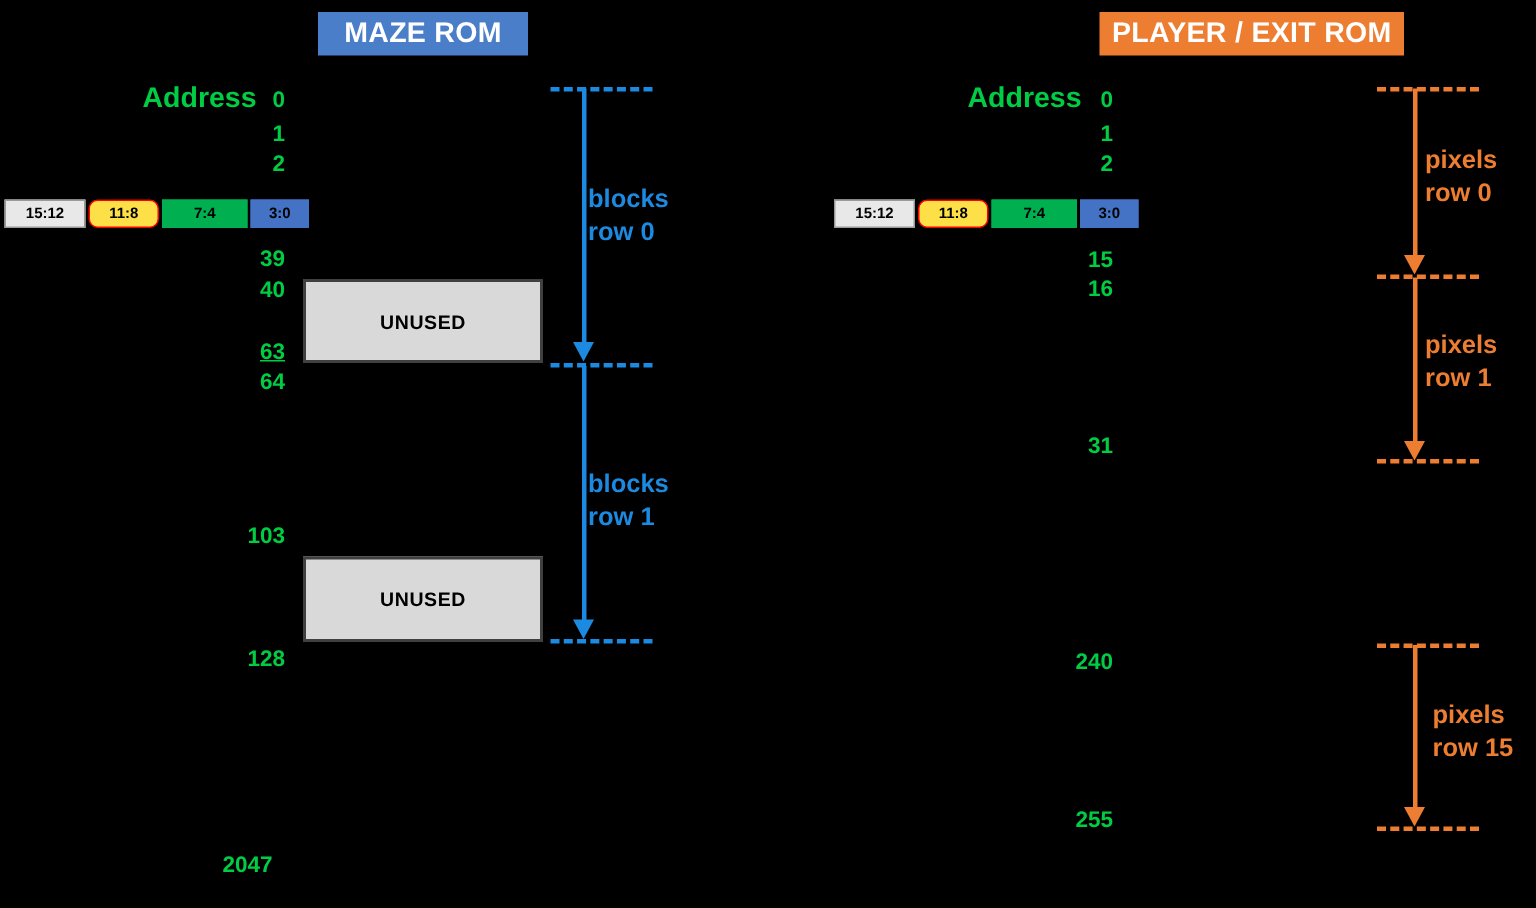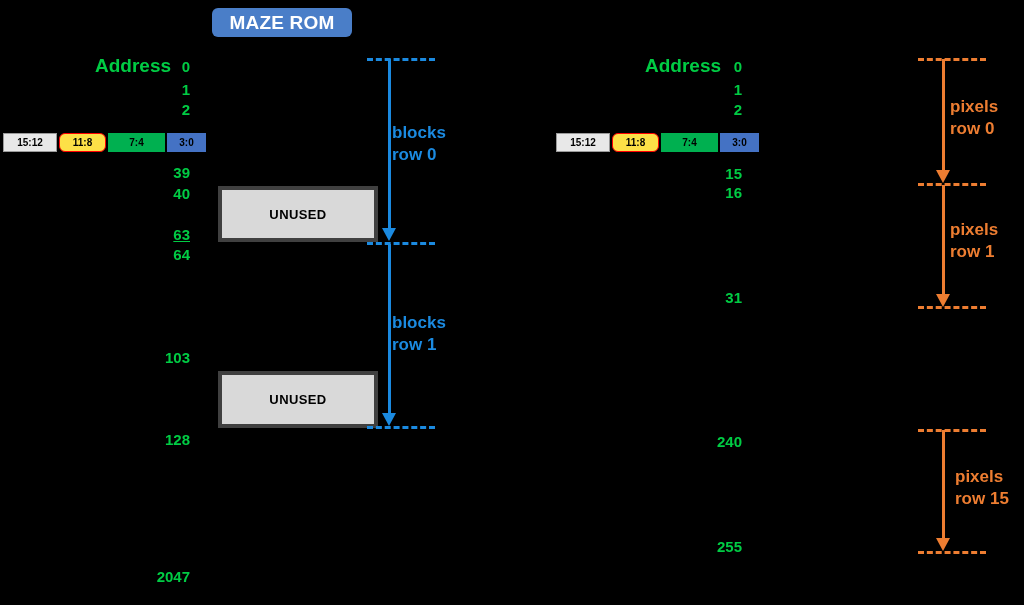--- a/index.html
+++ b/index.html
@@ -26,21 +26,20 @@
     align-items: center;
     justify-content: center;
     font-size: 19px;
     font-weight: bold;
     color: #ffffff;
     letter-spacing: 0.2px;
     white-space: nowrap;
     padding: 0 12px;
     height: 29px;
     box-sizing: border-box;
-    border-radius: 6px;
   }
   .rom-badge.maze {
     left: 212px;
     top: 8px;
     width: 140px;
     background: #4a7ec8;
   }
   .rom-badge.player {
     left: 733px;
     top: 8px;
@@ -84,30 +83,29 @@
   }
   .bitcell.b1512 { width: 54px; background: #e8e8e8; color: #000000; border-color: #9a9a9a; }
   .bitcell.b118  { width: 47px; background: #fde047; color: #000000; border-color: #ff0000; border-radius: 6px; }
   .bitcell.b74   { width: 57px; background: #00b050; color: #000000; border-color: #00b050; }
   .bitcell.b30   { width: 39px; background: #4472c4; color: #000000; border-color: #4472c4; margin-right:8px; }
 
   
   .unused-box {
     position: absolute;
     background: #d9d9d9;
-    border: 4px solid #404040;
+    border: 2px solid #404040;
     display: flex;
     align-items: center;
     justify-content: center;
     font-size: 13px;
     font-weight: bold;
     color: #000000;
     letter-spacing: 0.4px;
     box-sizing: border-box;
-    margin-left: 16px;
   }
 
   
   .dash-line {
     position: absolute;
     height: 0;
     border-top-width: 3px;
     border-top-style: dashed;
   }
   .dash-line.blue  { border-top-color: #1b8ae0; }
@@ -151,21 +149,21 @@
 
   <div class="addr-num" style="left:150px; top:58px; width:40px;">0</div>
   <div class="addr-num" style="left:150px; top:81px; width:40px;">1</div>
   <div class="addr-num" style="left:150px; top:101px; width:40px;">2</div>
   <div class="addr-num" style="left:150px; top:164px; width:40px;">39</div>
   <div class="addr-num" style="left:150px; top:185px; width:40px;">40</div>
   <div class="addr-num" style="left:150px; top:226px; width:40px;text-decoration:underline;">63</div>
   <div class="addr-num" style="left:150px; top:246px; width:40px;">64</div>
   <div class="addr-num" style="left:145px; top:349px; width:45px;">103</div>
   <div class="addr-num" style="left:145px; top:431px; width:45px;">128</div>
-  <div class="addr-num" style="left:140px; top:568px; width:50px;">2047</div>
+  <div class="addr-num" style="left:140px; top:568px; width:50px;text-align:center;">2047</div>
 
   <div class="bitfield" style="left:3px; top:133px;">
     <div class="bitcell b1512">15:12</div>
     <div class="bitcell b118">11:8</div>
     <div class="bitcell b74">7:4</div>
     <div class="bitcell b30">3:0</div>
   </div>
 
   <div class="unused-box" style="left:202px; top:186px; width:160px; height:56px;">UNUSED</div>
   <div class="unused-box" style="left:202px; top:371px; width:160px; height:57px;">UNUSED</div>
@@ -180,20 +178,21 @@
   </div>
 
   <div class="arrow-stem blue" style="left:388px; top:244px; height:172px;"></div>
   <div class="arrow-head blue" style="left:382px; top:413px;"></div>
   <div class="dash-line blue" style="left:367px; top:426px; width:68px;"></div>
   <div class="arrow-label blue" style="left:392px; top:312px;">
     <div>blocks</div>
     <div>row 1</div>
   </div>
 
+  <div class="rom-badge player">PLAYER / EXIT ROM</div>
 
   <div class="addr-word" style="left:645px; top:55px;">Address</div>
 
   <div class="addr-num" style="left:702px; top:58px; width:40px;">0</div>
   <div class="addr-num" style="left:702px; top:81px; width:40px;">1</div>
   <div class="addr-num" style="left:702px; top:101px; width:40px;">2</div>
   <div class="addr-num" style="left:702px; top:165px; width:40px;">15</div>
   <div class="addr-num" style="left:702px; top:184px; width:40px;">16</div>
   <div class="addr-num" style="left:702px; top:289px; width:40px;">31</div>
   <div class="addr-num" style="left:697px; top:433px; width:45px;">240</div>

